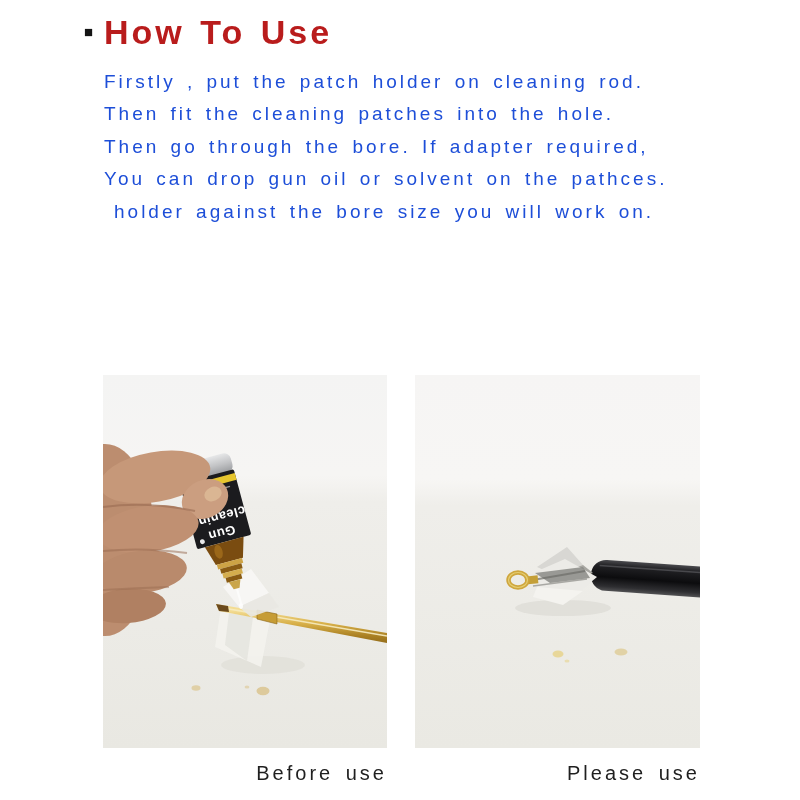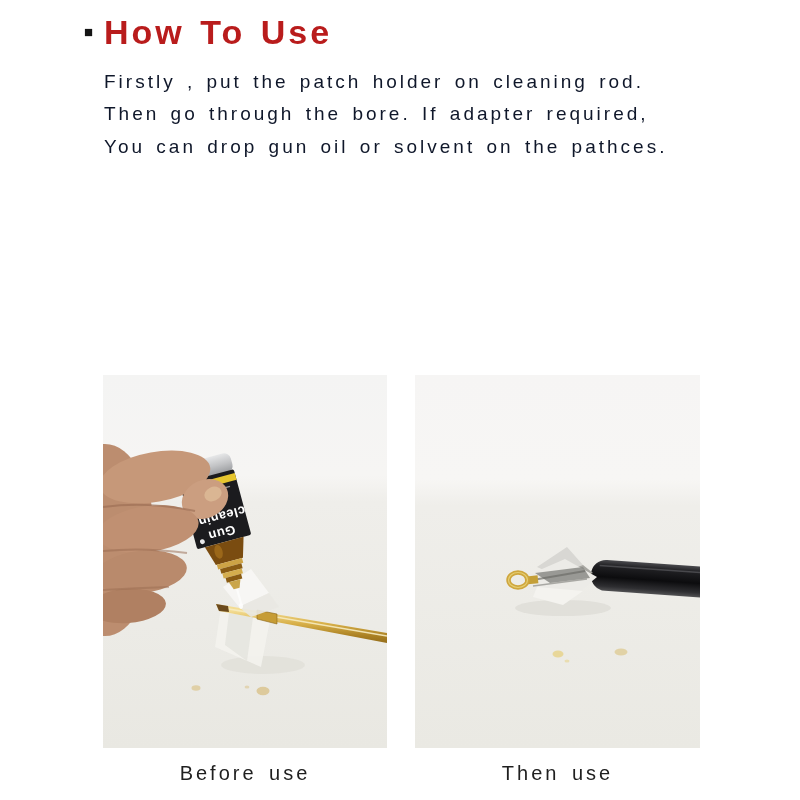--- a/index.html
+++ b/index.html
@@ -16,55 +16,57 @@
   }
   .title {
     position:absolute; left:104px; top:13px;
     font-size:34px; font-weight:bold; color:#b91c1c;
     letter-spacing:3px; word-spacing:3px; white-space:nowrap;
   }
   
   .instructions {
     position:absolute; left:104px; top:66px; width:660px;
     font-size:19px; line-height:32.4px;
-    letter-spacing:3px; word-spacing:3px; color:#0f172a;
+    letter-spacing:3px; word-spacing:3px; color:#1d4ed8;
     white-space:nowrap;
   }
   .instr-line { height:32.4px; }
   .instr-line.indent { padding-left:10px; }
   
   .photo {
     position:absolute; top:375px; height:373px; overflow:hidden;
     background:#f1f0ec;
   }
   .photo.before { left:103px; width:284px; }
   .photo.after  { left:415px; width:285px; }
   .photo svg { display:block; width:100%; height:100%; }
   .caption {
     position:absolute; top:762px; font-size:20px; color:#1f1f1f;
-    letter-spacing:3px; word-spacing:4px; text-align:center; white-space:nowrap;
+    letter-spacing:3px; word-spacing:4px; text-align:right; white-space:nowrap;
   }
   .caption.before { left:103px; width:284px; }
   .caption.after  { left:415px; width:285px; }
   .label-text { font-size:13px; font-weight:bold; fill:#ffffff; letter-spacing:0.5px; }
 </style>
 </head>
 <body>
 
 <div class="page">
 
   <div>
     <span class="bullet">■</span>
     <div class="title">How To Use</div>
   </div>
 
   <div class="instructions">
     <div class="instr-line">Firstly , put the patch holder on cleaning rod.</div>
+    <div class="instr-line">Then fit the cleaning patches into the hole.</div>
     <div class="instr-line">Then go through the bore. If adapter required,</div>
     <div class="instr-line">You can drop gun oil or solvent on the pathces.</div>
+    <div class="instr-line indent">holder against the bore size you will work on.</div>
   </div>
 
   <div class="photo before">
     <svg viewBox="0 0 284 373" preserveAspectRatio="none">
       <defs>
         <linearGradient id="bgL" x1="0" y1="0" x2="0" y2="1">
           <stop offset="0" stop-color="#f4f4f3"></stop>
           <stop offset="0.27" stop-color="#f6f5f3"></stop>
           <stop offset="0.34" stop-color="#efeeea"></stop>
           <stop offset="1" stop-color="#e9e8e2"></stop>
@@ -199,15 +201,15 @@
 
       <g>
         <ellipse cx="143" cy="279" rx="5.5" ry="3.5" fill="#e8d48c" opacity="0.85"></ellipse>
         <ellipse cx="206" cy="277" rx="6.5" ry="3.5" fill="#ddc88a" opacity="0.7"></ellipse>
         <ellipse cx="152" cy="286" rx="2.5" ry="1.6" fill="#e8d48c" opacity="0.6"></ellipse>
       </g>
     </svg>
   </div>
 
   <div class="caption before">Before use</div>
-  <div class="caption after">Then use</div>
+  <div class="caption after">Please use</div>
 
 </div>
 
 </body></html>

